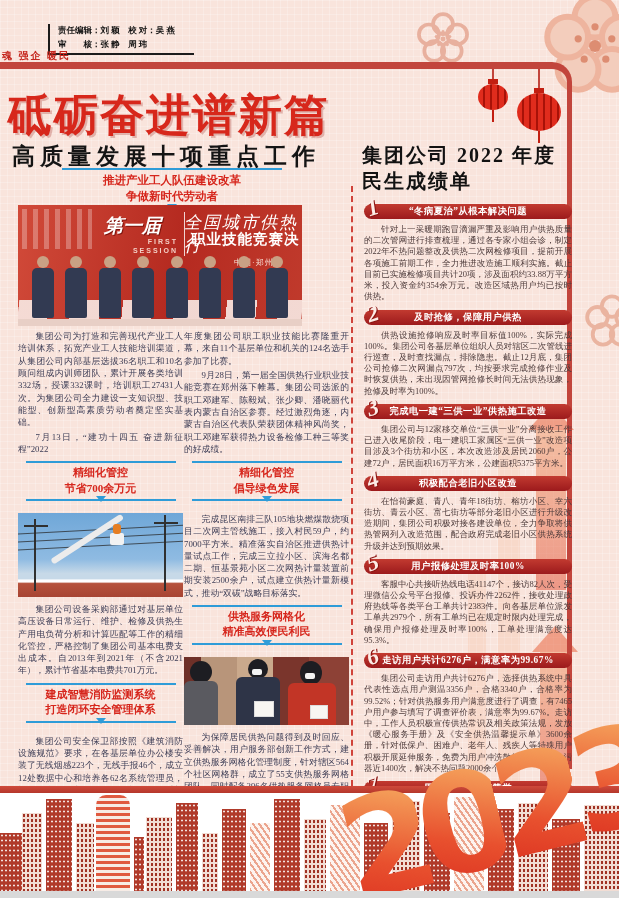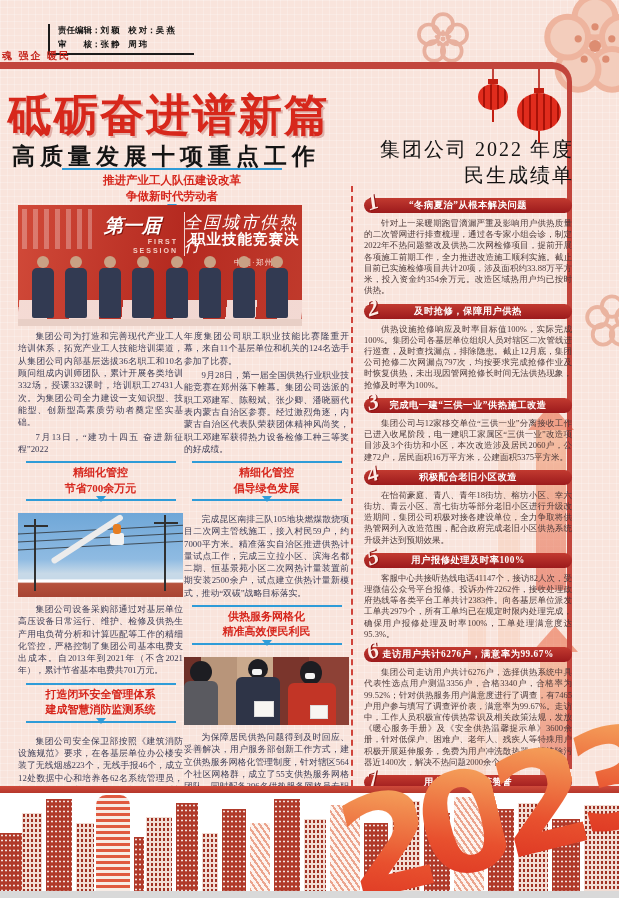--- a/index.html
+++ b/index.html
@@ -72,21 +72,21 @@
   .worker{position:absolute;left:95px;top:11px;width:8px;height:10px;background:#e67e22;border-radius:3px;}
   
   .photo3{position:relative;width:165px;height:68px;margin:2px 0 6px;overflow:hidden;
     background:linear-gradient(90deg,#6e3028 0 10%,#b8957a 10% 32%,#caa98c 32% 54%,#7a352c 54% 76%,#8d4136 76% 100%);}
   .head{position:absolute;border-radius:50%;background:#1d1d22;}
   .coat{position:absolute;border-radius:6px 6px 0 0;}
   .mask{position:absolute;width:10px;height:6px;background:#f3f3f3;border-radius:2px;}
   .paper{position:absolute;background:#f8f6f2;border:1px solid #ddd;}
   
   .rcol{left:362px;top:134px;width:212px;height:656px;overflow:hidden;z-index:3;}
-  .rtitle{text-align:right;font-weight:400;font-size:20px;letter-spacing:2px;color:#121212;line-height:1.3;margin:2px 0 10px;}
+  .rtitle{text-align:left;font-weight:700;font-size:20px;letter-spacing:2px;color:#121212;line-height:1.3;margin:8px 0 10px;}
   .rb{position:relative;height:15px;border-radius:8px;background:linear-gradient(180deg,#c23a30,#9c1a1c);
     margin:0 2px 5px;text-align:center;color:#fff;font-size:9.3px;font-weight:bold;line-height:15px;letter-spacing:.5px;}
   .rb .num{position:absolute;left:3px;top:-8px;font-style:italic;font-weight:bold;font-size:23px;color:#fdece6;
     transform:rotate(-18deg);text-shadow:1px 1px 0 #8a1512;line-height:1;}
   .rbody{font-size:8.5px;line-height:1.32;text-align:justify;color:#4c3a3a;text-indent:2em;margin:0 2px 7px;}
   
   .whiteband{left:0;top:793px;width:619px;height:105px;background:#fff;z-index:1;}
   .redbar{left:0;top:786px;width:619px;height:7px;background:linear-gradient(#cf4a3b,#b5372b);z-index:5;}
   .graystrip{left:0;top:891px;width:619px;height:7px;background:#d9d9d9;z-index:7;}
   .skyline{left:0;top:793px;width:619px;height:98px;z-index:2;}
@@ -224,22 +224,22 @@
       <div class="crossarm" style="left:136px;top:9px;width:24px;"></div>
       <div class="wire" style="top:16px;"></div>
       <div class="wire" style="top:24px;"></div>
       <div class="wire" style="top:32px;"></div>
       <div class="boom"></div>
       <div class="bucket"></div>
       <div class="worker"></div>
     </div>
     <p class="para indent">集团公司设备采购部通过对基层单位高压设备日常运行、维护、检修及供热生产用电负荷分析和计算匹配等工作的精细化管控，严格控制了集团公司基本电费支出成本。自2013年到2021年（不含2021年），累计节省基本电费共701万元。</p>
     <div class="bluehead">
+      <div>建成智慧消防监测系统</div>
       <div>打造闭环安全管理体系</div>
-      <div>建成智慧消防监测系统</div>
     </div>
     <p class="para indent">集团公司安全保卫部按照《建筑消防设施规范》要求，在各基层单位办公楼安装了无线烟感223个，无线手报46个，成立12处数据中心和培养各62名系统管理员，运用物联网、大数据、云平台、5G、手机监管等信息技术，建成智慧消防监测系统，利用平台开展消防安全远程监管，实现火灾隐患闭环管理。</p>
   </div>
 
   <div class="abs col" style="left:184px;">
     <p class="para">年度集团公司职工职业技能比赛隆重开幕，来自11个基层单位和机关的124名选手参加了比赛。</p>
     <p class="para indent">9月28日，第一届全国供热行业职业技能竞赛在郑州落下帷幕。集团公司选派的职工邓建军、陈毅斌、张少卿、潘晓丽代表内蒙古自治区参赛。经过激烈角逐，内蒙古自治区代表队荣获团体精神风尚奖，职工邓建军获得热力设备检修工种三等奖的好成绩。</p>
     <div class="bluehead">
       <div>精细化管控</div>
       <div>倡导绿色发展</div>

